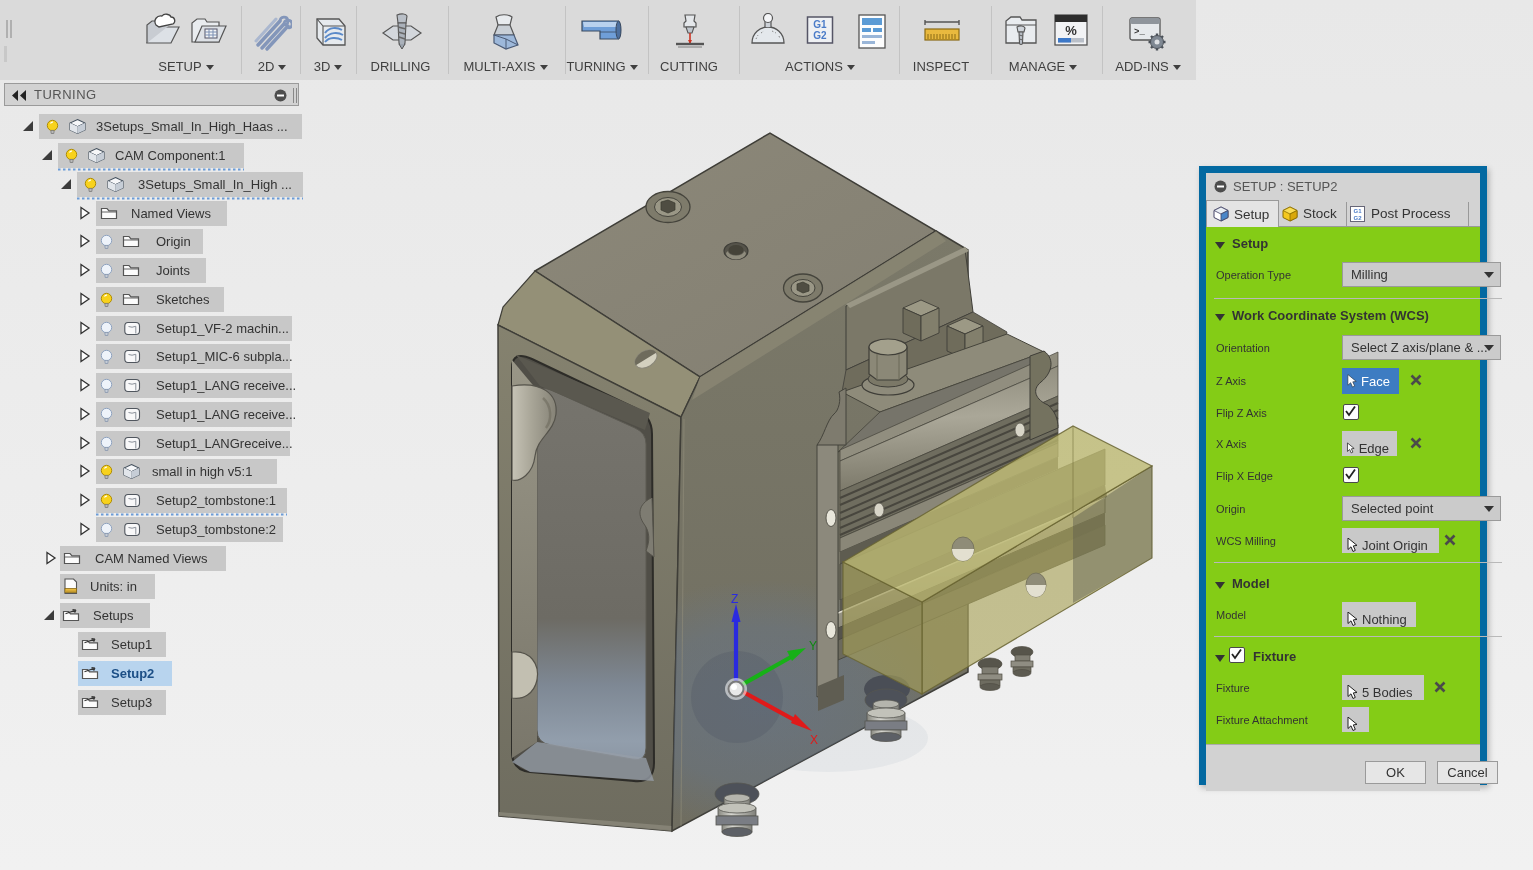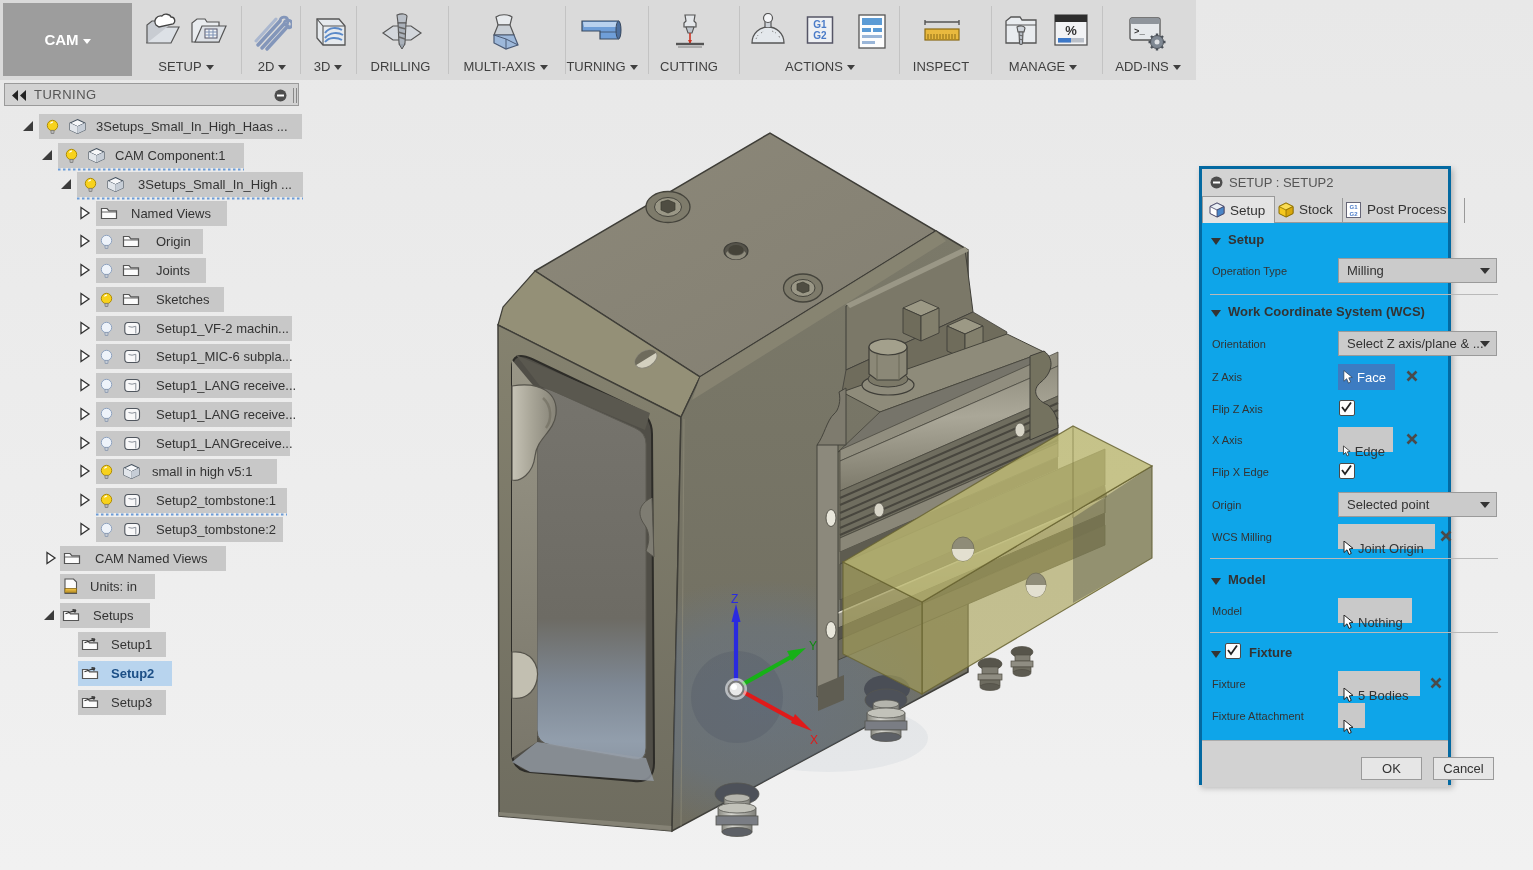--- a/index.html
+++ b/index.html
@@ -5,31 +5,31 @@
 html,body{width:1533px;height:870px;overflow:hidden;font-family:"Liberation Sans",sans-serif;background:linear-gradient(#e8e8e8,#f1f1f1)}
 #toolbar{position:absolute;left:0;top:0;width:1196px;height:80px;background:#dadada}
 .sep{position:absolute;top:6px;width:1px;height:68px;background:#c3c3c3}
 .glabel{position:absolute;top:59px;font-size:13px;color:#3f3f3f;text-align:center;white-space:nowrap}
 .dn{display:inline-block;width:0;height:0;border-left:4px solid transparent;border-right:4px solid transparent;border-top:5px solid #3f3f3f;margin-left:4px;vertical-align:1px}
 #cam{position:absolute;left:3px;top:3px;width:129px;height:73px;background:#9d9d9d;color:#fff;font-weight:bold;font-size:15px;text-align:center;line-height:73px}
 #cam .dn{border-top-color:#fff}
 .ticon{position:absolute;top:13px}
 #browser{position:absolute;left:0;top:80px;width:310px;height:790px}
 #bhead{position:absolute;left:4px;top:3px;width:295px;height:23px;background:#d2d2d2;border:1px solid #9a9a9a;font-size:13px;color:#555;line-height:21px}
-#dialog{position:absolute;left:1199px;top:166px;width:252px;height:619px;background:#0ea5e9;border:3px solid #0369a1;box-shadow:2px 3px 6px rgba(0,0,0,0.25);font-size:13px;color:#333}
+#dialog{position:absolute;left:1199px;top:166px;width:288px;height:619px;background:#84cc16;border:7px solid #0369a1;box-shadow:2px 3px 6px rgba(0,0,0,0.25);font-size:13px;color:#333}
 #dtitle{position:absolute;left:0;top:0;width:100%;height:27px;background:#d3d3d3;line-height:27px;color:#555}
 #dtabs{position:absolute;left:0;top:27px;width:100%;height:27px;background:#d3d3d3;border-bottom:1px solid #999}
 .tab{position:absolute;top:0;height:27px;display:flex;align-items:center;font-size:13.5px;color:#333}
 #tab1{left:0;width:73px;background:#e4e4e4;border:1px solid #999;border-bottom:none}
 .sech{position:absolute;font-weight:bold;font-size:13px;color:#333}
 .arr{display:inline-block;width:0;height:0;border-left:5px solid transparent;border-right:5px solid transparent;border-top:7px solid #333;margin-right:7px;vertical-align:-1px}
 .dlab{position:absolute;left:10px;font-size:11px;color:#333}
 .dd{position:absolute;left:136px;width:159px;height:25px;background:#cbcbcb;border:1px solid #9a9a9a;line-height:23px;padding-left:8px;font-size:13px;color:#333}
 .dd .da{position:absolute;right:6px;top:9px;width:0;height:0;border-left:5px solid transparent;border-right:5px solid transparent;border-top:6px solid #333}
-.selbtn{position:absolute;left:136px;height:25px;background:#c9c9c9;display:flex;align-items:flex-start;padding:17px 8px 0 4px;font-size:13px;color:#333;white-space:nowrap}
+.selbtn{position:absolute;left:136px;height:25px;background:#c9c9c9;display:flex;align-items:flex-end;padding:17px 8px 0 4px;font-size:13px;color:#333;white-space:nowrap}
 .bluebtn{position:absolute;left:136px;height:26px;background:#3d7cc2;display:flex;align-items:center;padding:0 9px 0 4px;font-size:13px;color:#fff}
 .xmark{position:absolute;width:14px;height:14px}
 .cb{position:absolute;left:137px;width:16px;height:16px;background:#fdfdfd;border:1.5px solid #4a4a4a;border-radius:2px}
 .hr{position:absolute;left:8px;width:288px;height:1px;background:#b9b9b9}
 #dfoot{position:absolute;left:0;top:571px;width:100%;height:47px;background:#d2d2d2;border-top:1px solid #ababab}
 .btn{position:absolute;top:16px;width:61px;height:23px;background:#e6e6e6;border:1px solid #9a9a9a;text-align:center;line-height:21px;font-size:13px;color:#333}
 </style></head>
 <body>
 <svg id="model" style="position:absolute;left:0;top:0" width="1533" height="870" viewBox="0 0 1533 870">
 <defs>
@@ -226,21 +226,20 @@
 <text x="809" y="650" font-size="12" fill="#0f8a0f" font-family="Liberation Sans,sans-serif">Y</text>
 <text x="810" y="744" font-size="12" fill="#e01a1a" font-family="Liberation Sans,sans-serif">X</text>
 <circle cx="736" cy="689" r="11" fill="rgba(255,255,255,0.55)"></circle>
 <circle cx="736" cy="689" r="7.5" fill="#e8e8e8" stroke="#7a7a7a" stroke-width="2"></circle>
 <circle cx="734" cy="687" r="3" fill="#fff"></circle>
 </svg>
 <div id="toolbar">
 <div style="position:absolute;left:6px;top:20px;width:2px;height:18px;background:#b0b0b0"></div>
 <div style="position:absolute;left:10px;top:20px;width:2px;height:18px;background:#b0b0b0"></div>
 <div style="position:absolute;left:4px;top:46px;width:3px;height:16px;background:#c8c8c8"></div>
-<div id="cam">CAM<span class="dn"></span></div>
 <div class="sep" style="left:241px"></div>
     <div class="sep" style="left:300px"></div>
     <div class="sep" style="left:356px"></div>
     <div class="sep" style="left:448px"></div>
     <div class="sep" style="left:565px"></div>
     <div class="sep" style="left:648px"></div>
     <div class="sep" style="left:739px"></div>
     <div class="sep" style="left:899px"></div>
     <div class="sep" style="left:991px"></div>
     <div class="sep" style="left:1102px"></div>

